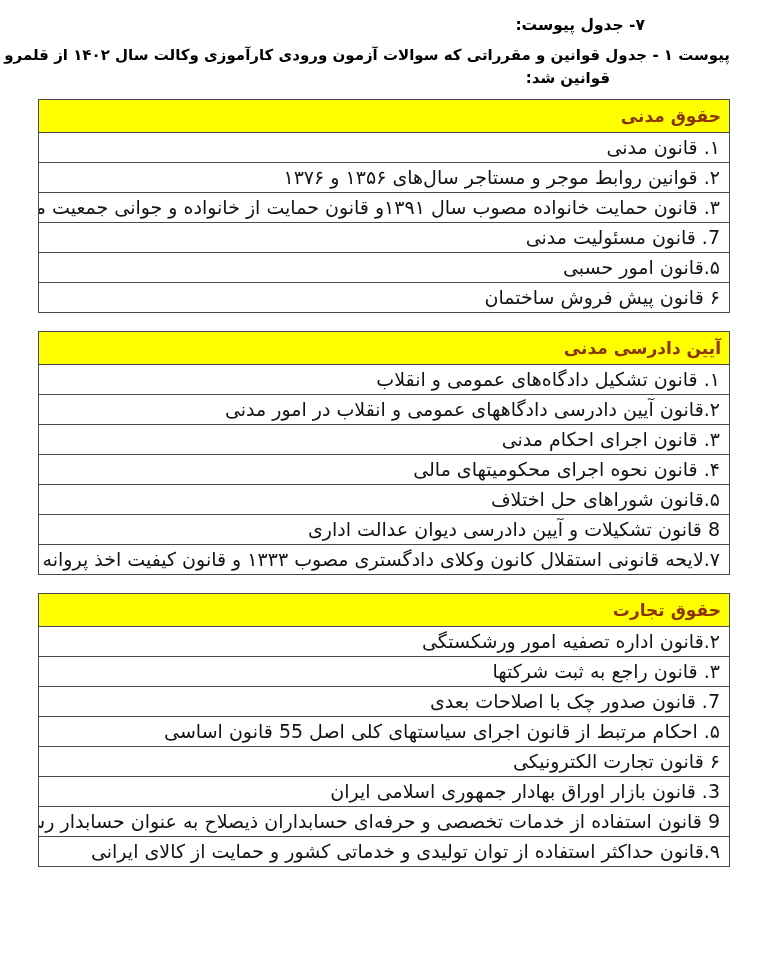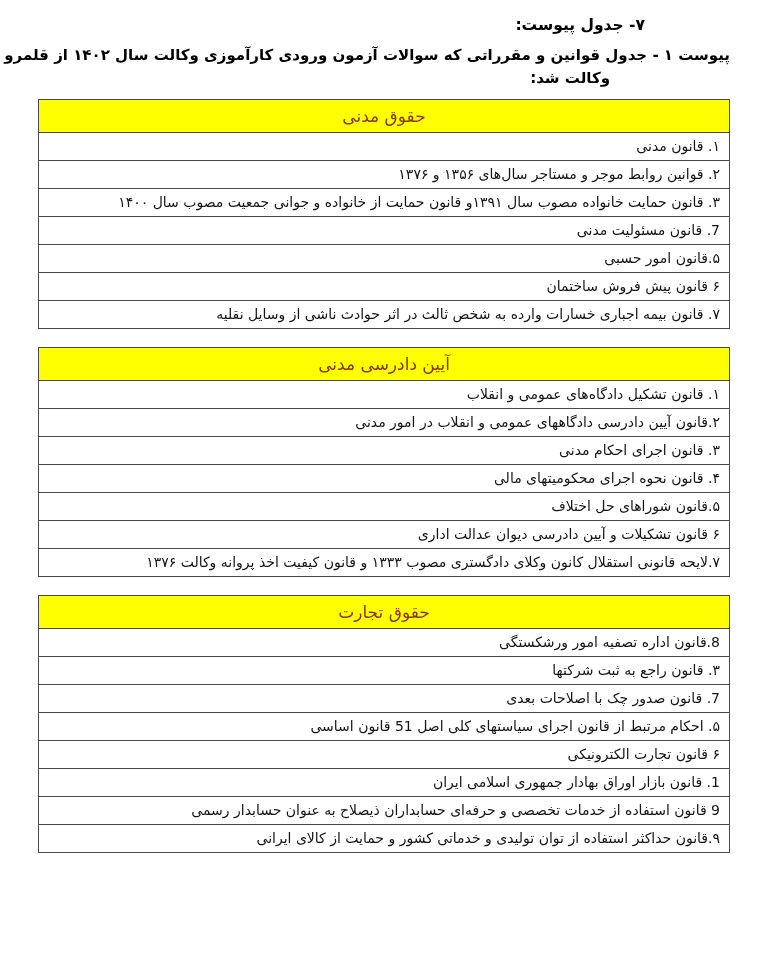--- a/index.html
+++ b/index.html
@@ -36,47 +36,47 @@
   .subtitle-line.cont{padding-right:120px;margin-bottom:2px;}
   table.law-table{
     width:100%;
     border-collapse:collapse;
     margin-bottom:18px;
     table-layout:fixed;
   }
   table.law-table th{
     background:var(--header-bg);
     color:var(--header-text);
-    font-size:17px;font-weight:400;
-    text-align:center;
+    font-size:17px;font-weight:700;
+    text-align:right;
     border:1px solid var(--border);
     padding:5px 8px;
     height:33px;
   }
   table.law-table td{
     border:1px solid var(--border);
-    font-size:14px;
+    font-size:19px;
     font-weight:400;
     text-align:right;
     padding:3px 9px 4px 6px;
     height:28px;
     white-space:nowrap;
     overflow:hidden;
     color:var(--text);
   }
 </style>
 </head>
 <body>
 
 <div class="page">
 
   <header class="doc-header">
     <h1 class="page-title">۷- جدول پیوست:</h1>
     <p class="subtitle-line">پیوست ۱ - جدول قوانین و مقرراتی که سوالات آزمون ورودی کارآموزی وکالت سال ۱۴۰۲ از قلمرو آنها طرح</p>
-    <p class="subtitle-line cont">وکالت شد:</p>
+    <p class="subtitle-line cont">قوانین شد:</p>
   </header>
 
   <table class="law-table">
     <thead>
       <tr>
         <th>حقوق مدنی</th>
       </tr>
     </thead>
     <tbody>
       <tr>
@@ -90,23 +90,20 @@
         </tr>
       <tr>
           <td>7. قانون مسئولیت مدنی</td>
         </tr>
       <tr>
           <td>۵.قانون امور حسبی</td>
         </tr>
       <tr>
           <td>۶ قانون پیش فروش ساختمان</td>
         </tr>
-      <tr>
-          <td>۷. قانون بیمه اجباری خسارات وارده به شخص ثالث در اثر حوادث ناشی از وسایل نقلیه</td>
-        </tr>
     </tbody>
   </table>
 
   <table class="law-table">
     <thead>
       <tr>
         <th>آیین دادرسی مدنی</th>
       </tr>
     </thead>
     <tbody>
@@ -119,52 +116,52 @@
       <tr>
           <td>۳. قانون اجرای احکام مدنی</td>
         </tr>
       <tr>
           <td>۴. قانون نحوه اجرای محکومیتهای مالی</td>
         </tr>
       <tr>
           <td>۵.قانون شوراهای حل اختلاف</td>
         </tr>
       <tr>
-          <td>۶ قانون تشکیلات و آیین دادرسی دیوان عدالت اداری</td>
+          <td>8 قانون تشکیلات و آیین دادرسی دیوان عدالت اداری</td>
         </tr>
       <tr>
           <td>۷.لایحه قانونی استقلال کانون وکلای دادگستری مصوب ۱۳۳۳ و قانون کیفیت اخذ پروانه وکالت ۱۳۷۶</td>
         </tr>
     </tbody>
   </table>
 
   <table class="law-table">
     <thead>
       <tr>
         <th>حقوق تجارت</th>
       </tr>
     </thead>
     <tbody>
       <tr>
-          <td>8.قانون اداره تصفیه امور ورشکستگی</td>
+          <td>۲.قانون اداره تصفیه امور ورشکستگی</td>
         </tr>
       <tr>
           <td>۳. قانون راجع به ثبت شرکتها</td>
         </tr>
       <tr>
           <td>7. قانون صدور چک با اصلاحات بعدی</td>
         </tr>
       <tr>
-          <td>۵. احکام مرتبط از قانون اجرای سیاستهای کلی اصل 51 قانون اساسی</td>
+          <td>۵. احکام مرتبط از قانون اجرای سیاستهای کلی اصل 55 قانون اساسی</td>
         </tr>
       <tr>
           <td>۶ قانون تجارت الکترونیکی</td>
         </tr>
       <tr>
-          <td>1. قانون بازار اوراق بهادار جمهوری اسلامی ایران</td>
+          <td>3. قانون بازار اوراق بهادار جمهوری اسلامی ایران</td>
         </tr>
       <tr>
           <td>9 قانون استفاده از خدمات تخصصی و حرفه‌ای حسابداران ذیصلاح به عنوان حسابدار رسمی</td>
         </tr>
       <tr>
           <td>۹.قانون حداکثر استفاده از توان تولیدی و خدماتی کشور و حمایت از کالای ایرانی</td>
         </tr>
     </tbody>
   </table>
 

